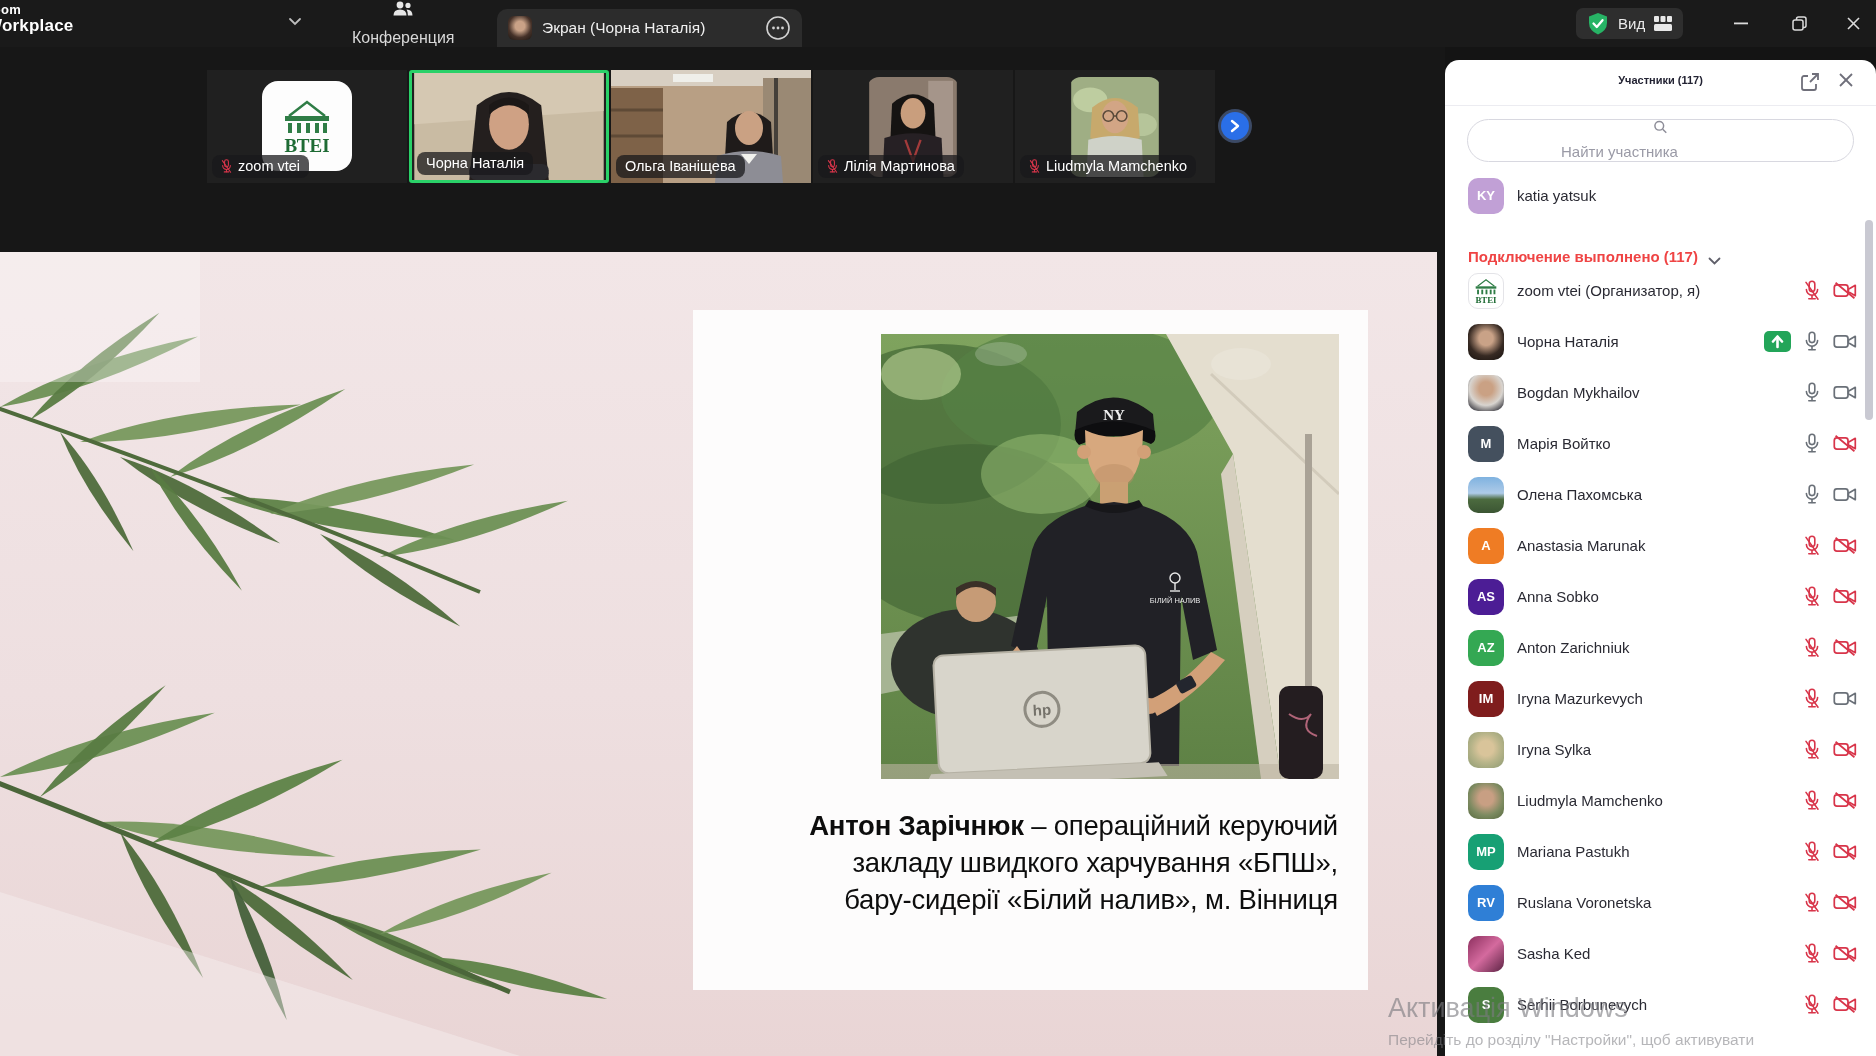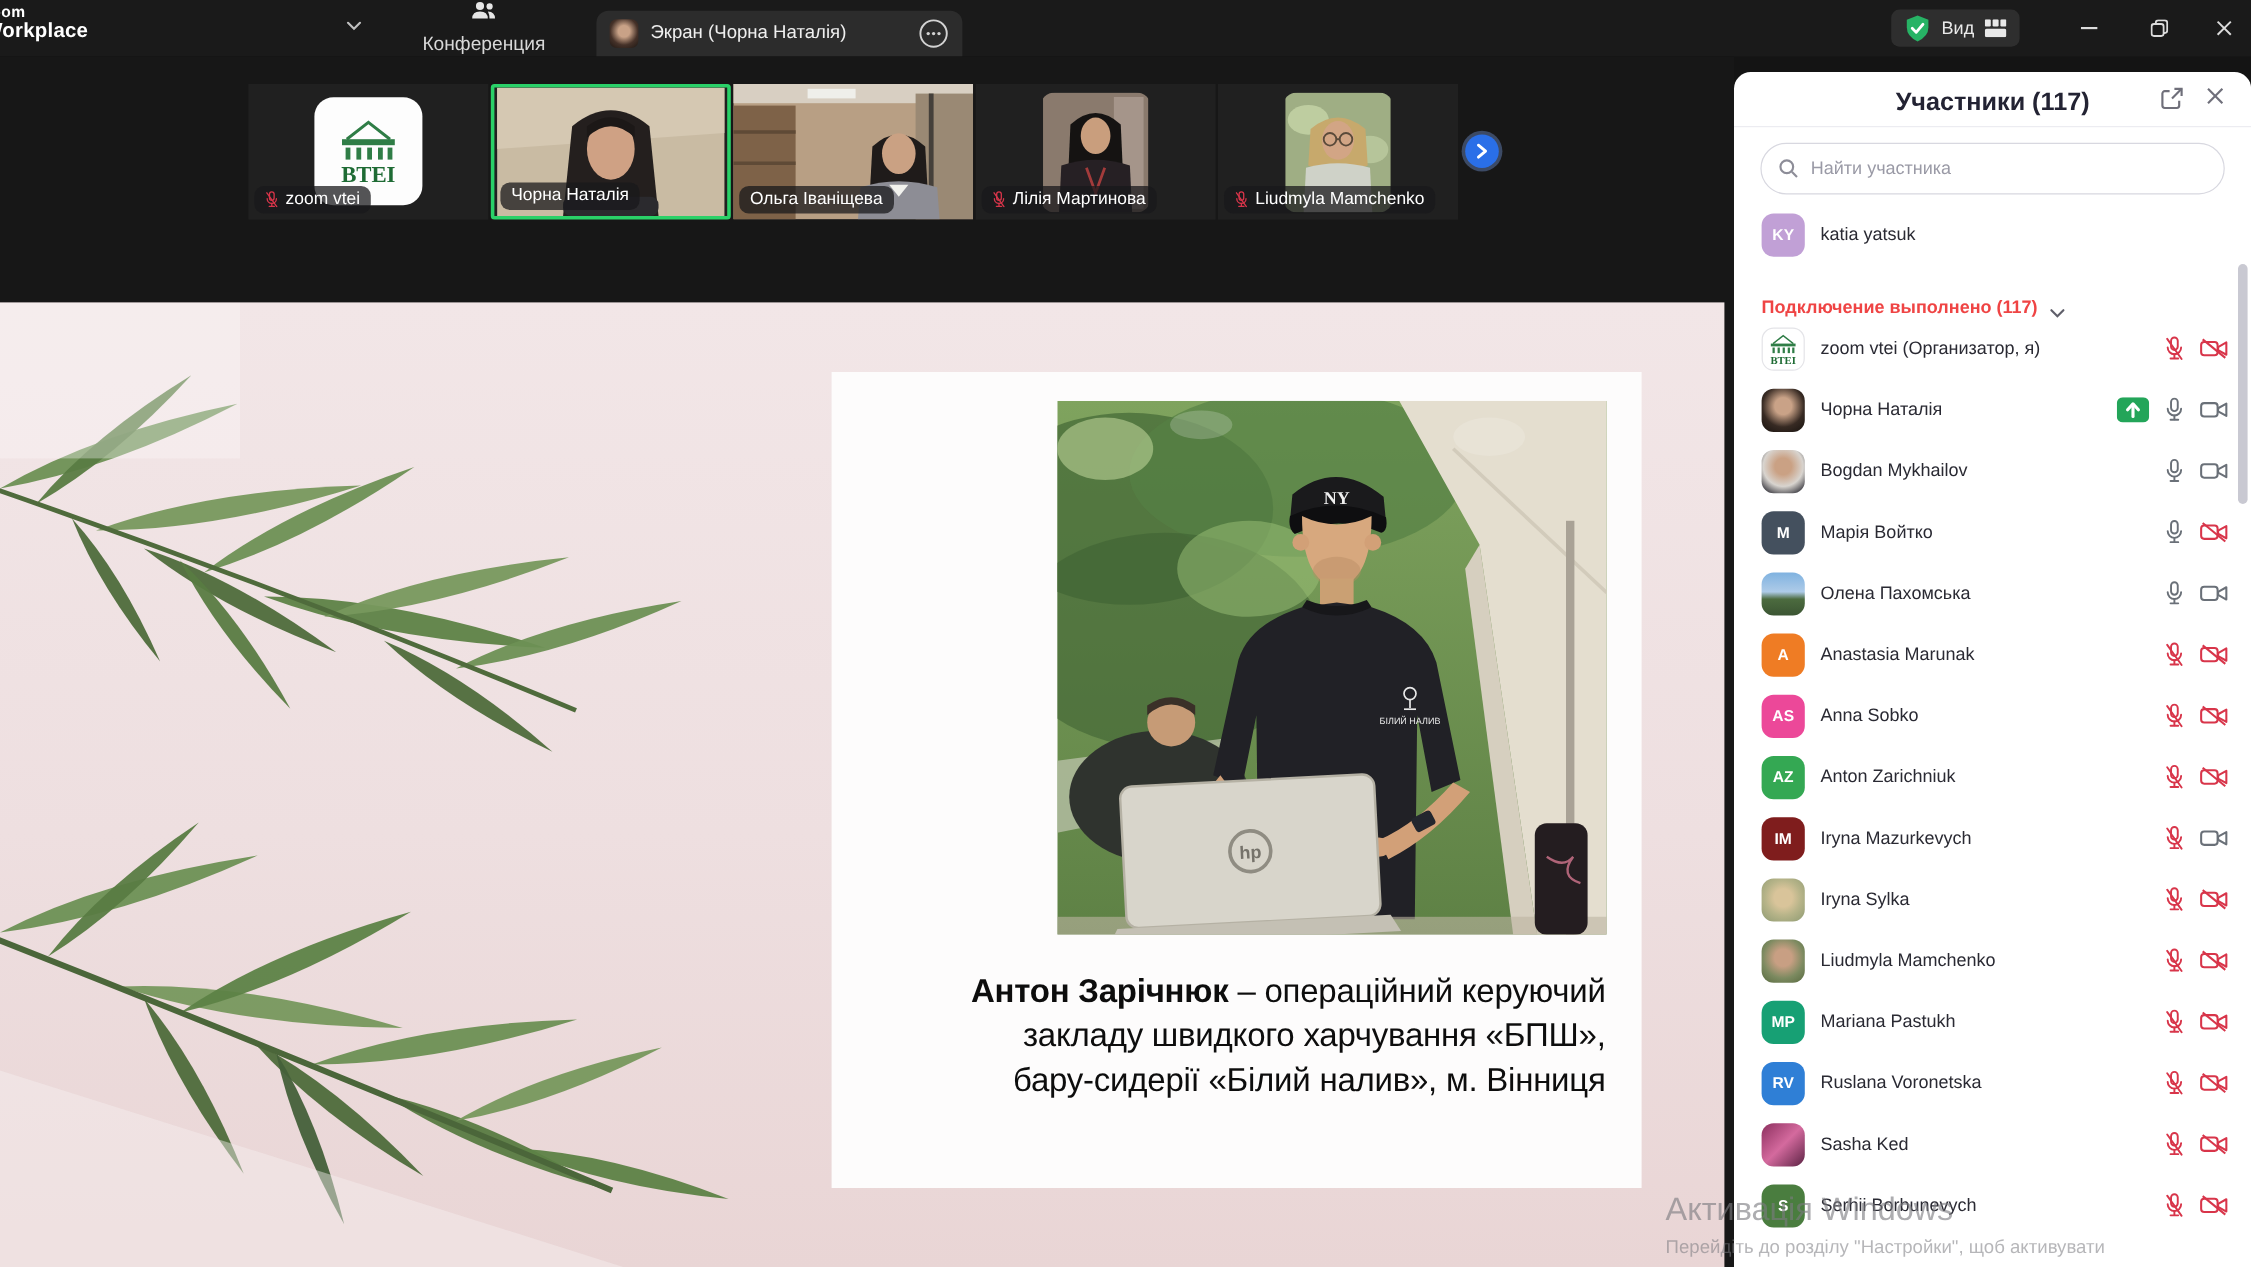--- a/index.html
+++ b/index.html
@@ -47,25 +47,25 @@
   .slide-card{position:absolute;left:693px;top:58px;width:675px;height:680px;background:#fdfcfc;}
   .slide-photo{position:absolute;left:188px;top:24px;width:458px;height:445px;overflow:hidden;}
   .caption{position:absolute;left:12px;right:30px;top:497px;text-align:right;color:#0d0d0d;
            font-size:27.5px;line-height:37px;letter-spacing:-0.2px;}
   .caption .b{font-weight:bold;}
 
   
   .panel{position:absolute;left:1445px;top:60px;width:431px;height:996px;background:#ffffff;
          border-radius:14px 14px 0 0;color:#25252e;}
   .panel-header{position:relative;height:46px;border-bottom:1px solid #ececf1;}
-  .panel-title{position:absolute;left:0;right:0;top:14px;text-align:center;font-size:21px;font-weight:bold;color:#232333;}
+  .panel-title{position:absolute;left:0;right:0;top:14px;text-align:center;font-size:11px;font-weight:bold;color:#232333;}
   .ph-icon{position:absolute;top:12px;color:#6f6f7a;cursor:pointer;}
   .ph-pop{right:56px;} .ph-close{right:22px;}
   .search-wrap{position:relative;margin:13px 22px 8px;height:43px;border:1px solid #d8d8e0;border-radius:22px;
-               display:flex;align-items:center;padding:0 14px;gap:8px;background:#fff;}
+               display:flex;align-items:center;padding:0 14px;gap:8px;background:#fff;flex-direction:column;}
   .search-wrap input{border:none;outline:none;flex:1;font-size:15px;color:#333;background:transparent;
                      font-family:"Liberation Sans",sans-serif;}
   .search-wrap input::placeholder{color:#9a9aa6;}
   .plist{position:relative;}
   .prow{display:flex;align-items:center;height:51px;padding-left:23px;}
   .ava{width:36px;height:36px;border-radius:10px;flex:0 0 auto;display:flex;align-items:center;justify-content:center;
        color:#fff;font-size:13px;font-weight:bold;overflow:hidden;}
   .ava-logo{background:#fff;border:1px solid #e4e4e8;}
   .pname{margin-left:13px;font-size:15px;color:#2a2a33;white-space:nowrap;}
   .picons{display:flex;align-items:center;gap:13px;margin-left:auto;padding-right:19px;}
@@ -544,21 +544,21 @@
     <line x1="2.5" y1="3" x2="17.5" y2="24"></line>
             </svg>
             <svg width="24" height="19" viewBox="0 0 28 20" fill="none" stroke="#d8354a" stroke-width="2" stroke-linejoin="round">
     <rect x="1.5" y="3.5" width="16" height="13" rx="3"></rect>
     <path d="M18,8.5 L26,4 V16 L18,11.5 Z"></path>
     <line x1="3" y1="1" x2="25" y2="19"></line>
             </svg>
      </div>
    </div>
         <div class="prow">
-     <div class="ava" style="background:#ec4899">
+     <div class="ava" style="background:#4c1d95">
             <span>AS</span>
           </div>
      <div class="pname">Anna Sobko</div>
      <div class="picons">
        <svg width="16" height="20.8" viewBox="0 0 20 26" fill="none" stroke="#d8354a" stroke-width="2" stroke-linecap="round">
     <rect x="6.5" y="1.5" width="7" height="13" rx="3.5"></rect>
     <path d="M3,12 a7,7 0 0 0 14,0"></path>
     <line x1="10" y1="19" x2="10" y2="23"></line>
               <line x1="6" y1="23.5" x2="14" y2="23.5"></line>
     <line x1="2.5" y1="3" x2="17.5" y2="24"></line>

